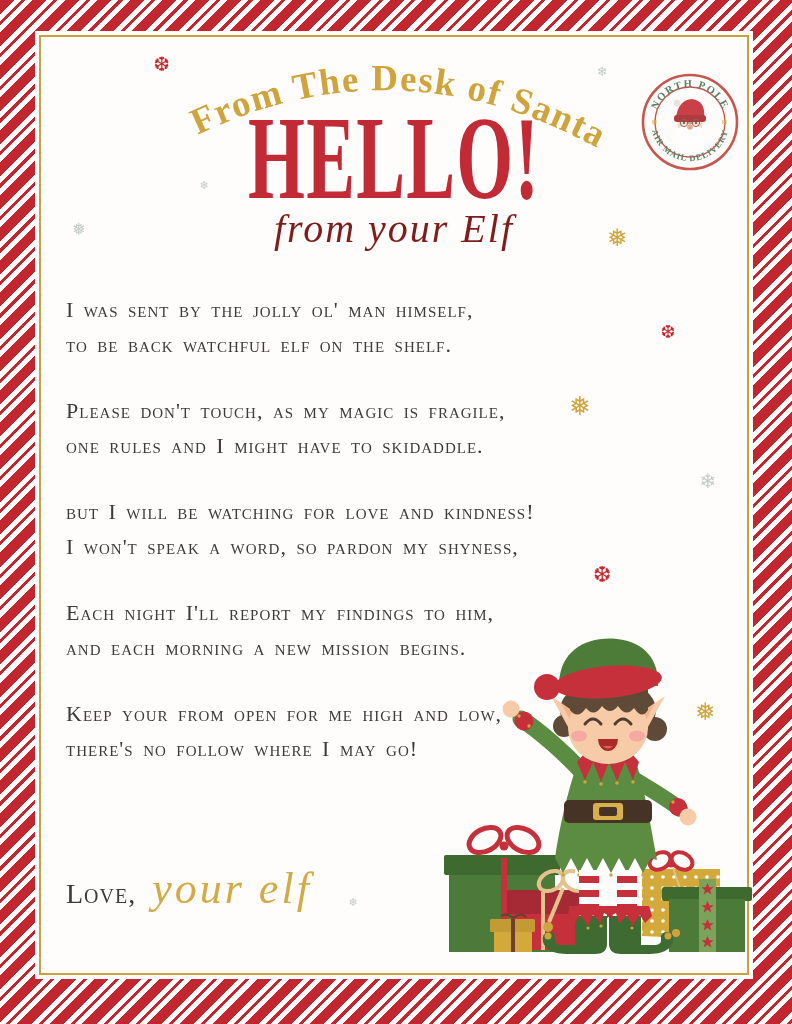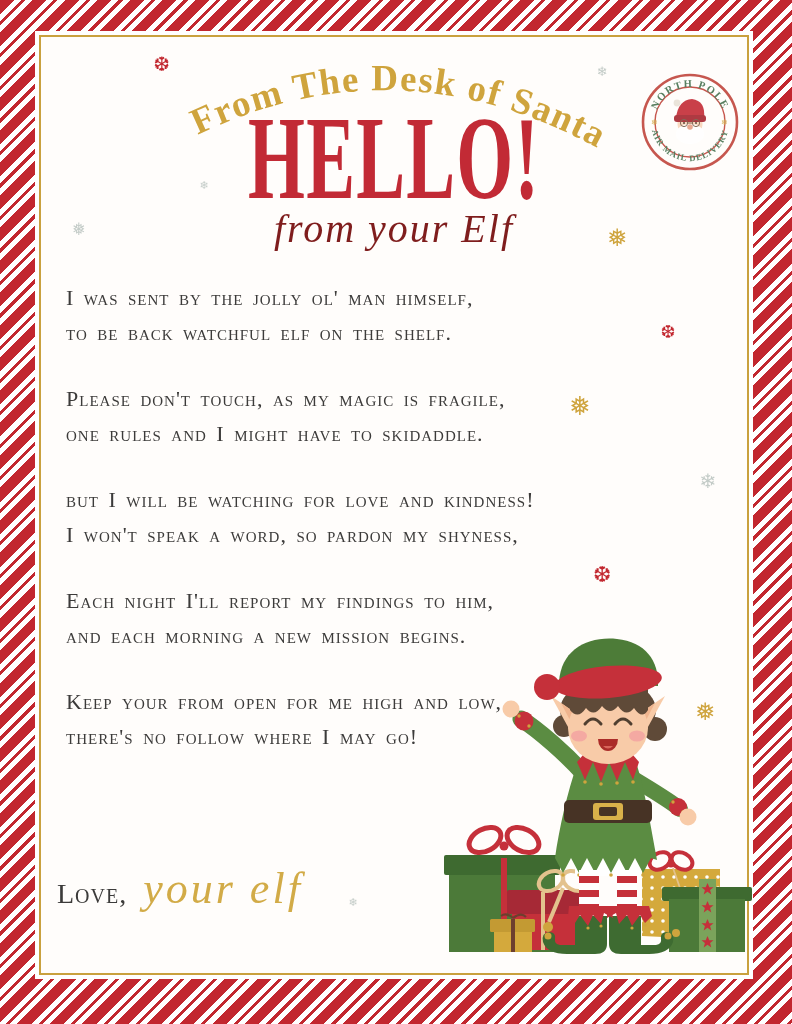--- a/index.html
+++ b/index.html
@@ -22,26 +22,26 @@
     position:absolute; left:0; right:0; top:63px; text-align:center;
     font-size:118px; line-height:1; font-weight:bold; color:#c22a35;
     transform:scaleX(0.62); letter-spacing:2px; white-space:nowrap;
   }
   .subtitle{
     position:absolute; left:0; right:0; top:168px; text-align:center;
     font-style:italic; font-size:40px; color:#7f1d1d; letter-spacing:2px;
   }
   .stamp{ position:absolute; left:597px; top:33px; width:104px; height:104px; opacity:.92; }
   .poem{ position:absolute; left:25px; top:243px; width:530px; }
-  .stanza{ margin:0 0 31px 0; }
+  .stanza{ margin:12px 0 31px 0; }
   .poem-line{
     font-variant:small-caps; font-size:22px; line-height:35px;
     color:#3c3b3a; letter-spacing:1px; word-spacing:3px;
   }
-  .signature{ position:absolute; left:16px; top:826px; white-space:nowrap; }
+  .signature{ position:absolute; left:25px; top:826px; white-space:nowrap; }
   .sig-love{
     font-variant:small-caps; font-size:28px; color:#3c3b3a; letter-spacing:1px;
   }
   .sig-script{
     font-style:italic; font-size:44px; color:#d2ab47; letter-spacing:3px;
     margin-left:12px;
   }
   .elf-art{ position:absolute; left:386px; top:593px; width:335px; height:350px; }
   #snowflakes .flake{
     position:absolute; transform:translate(-50%,-50%); line-height:1;

